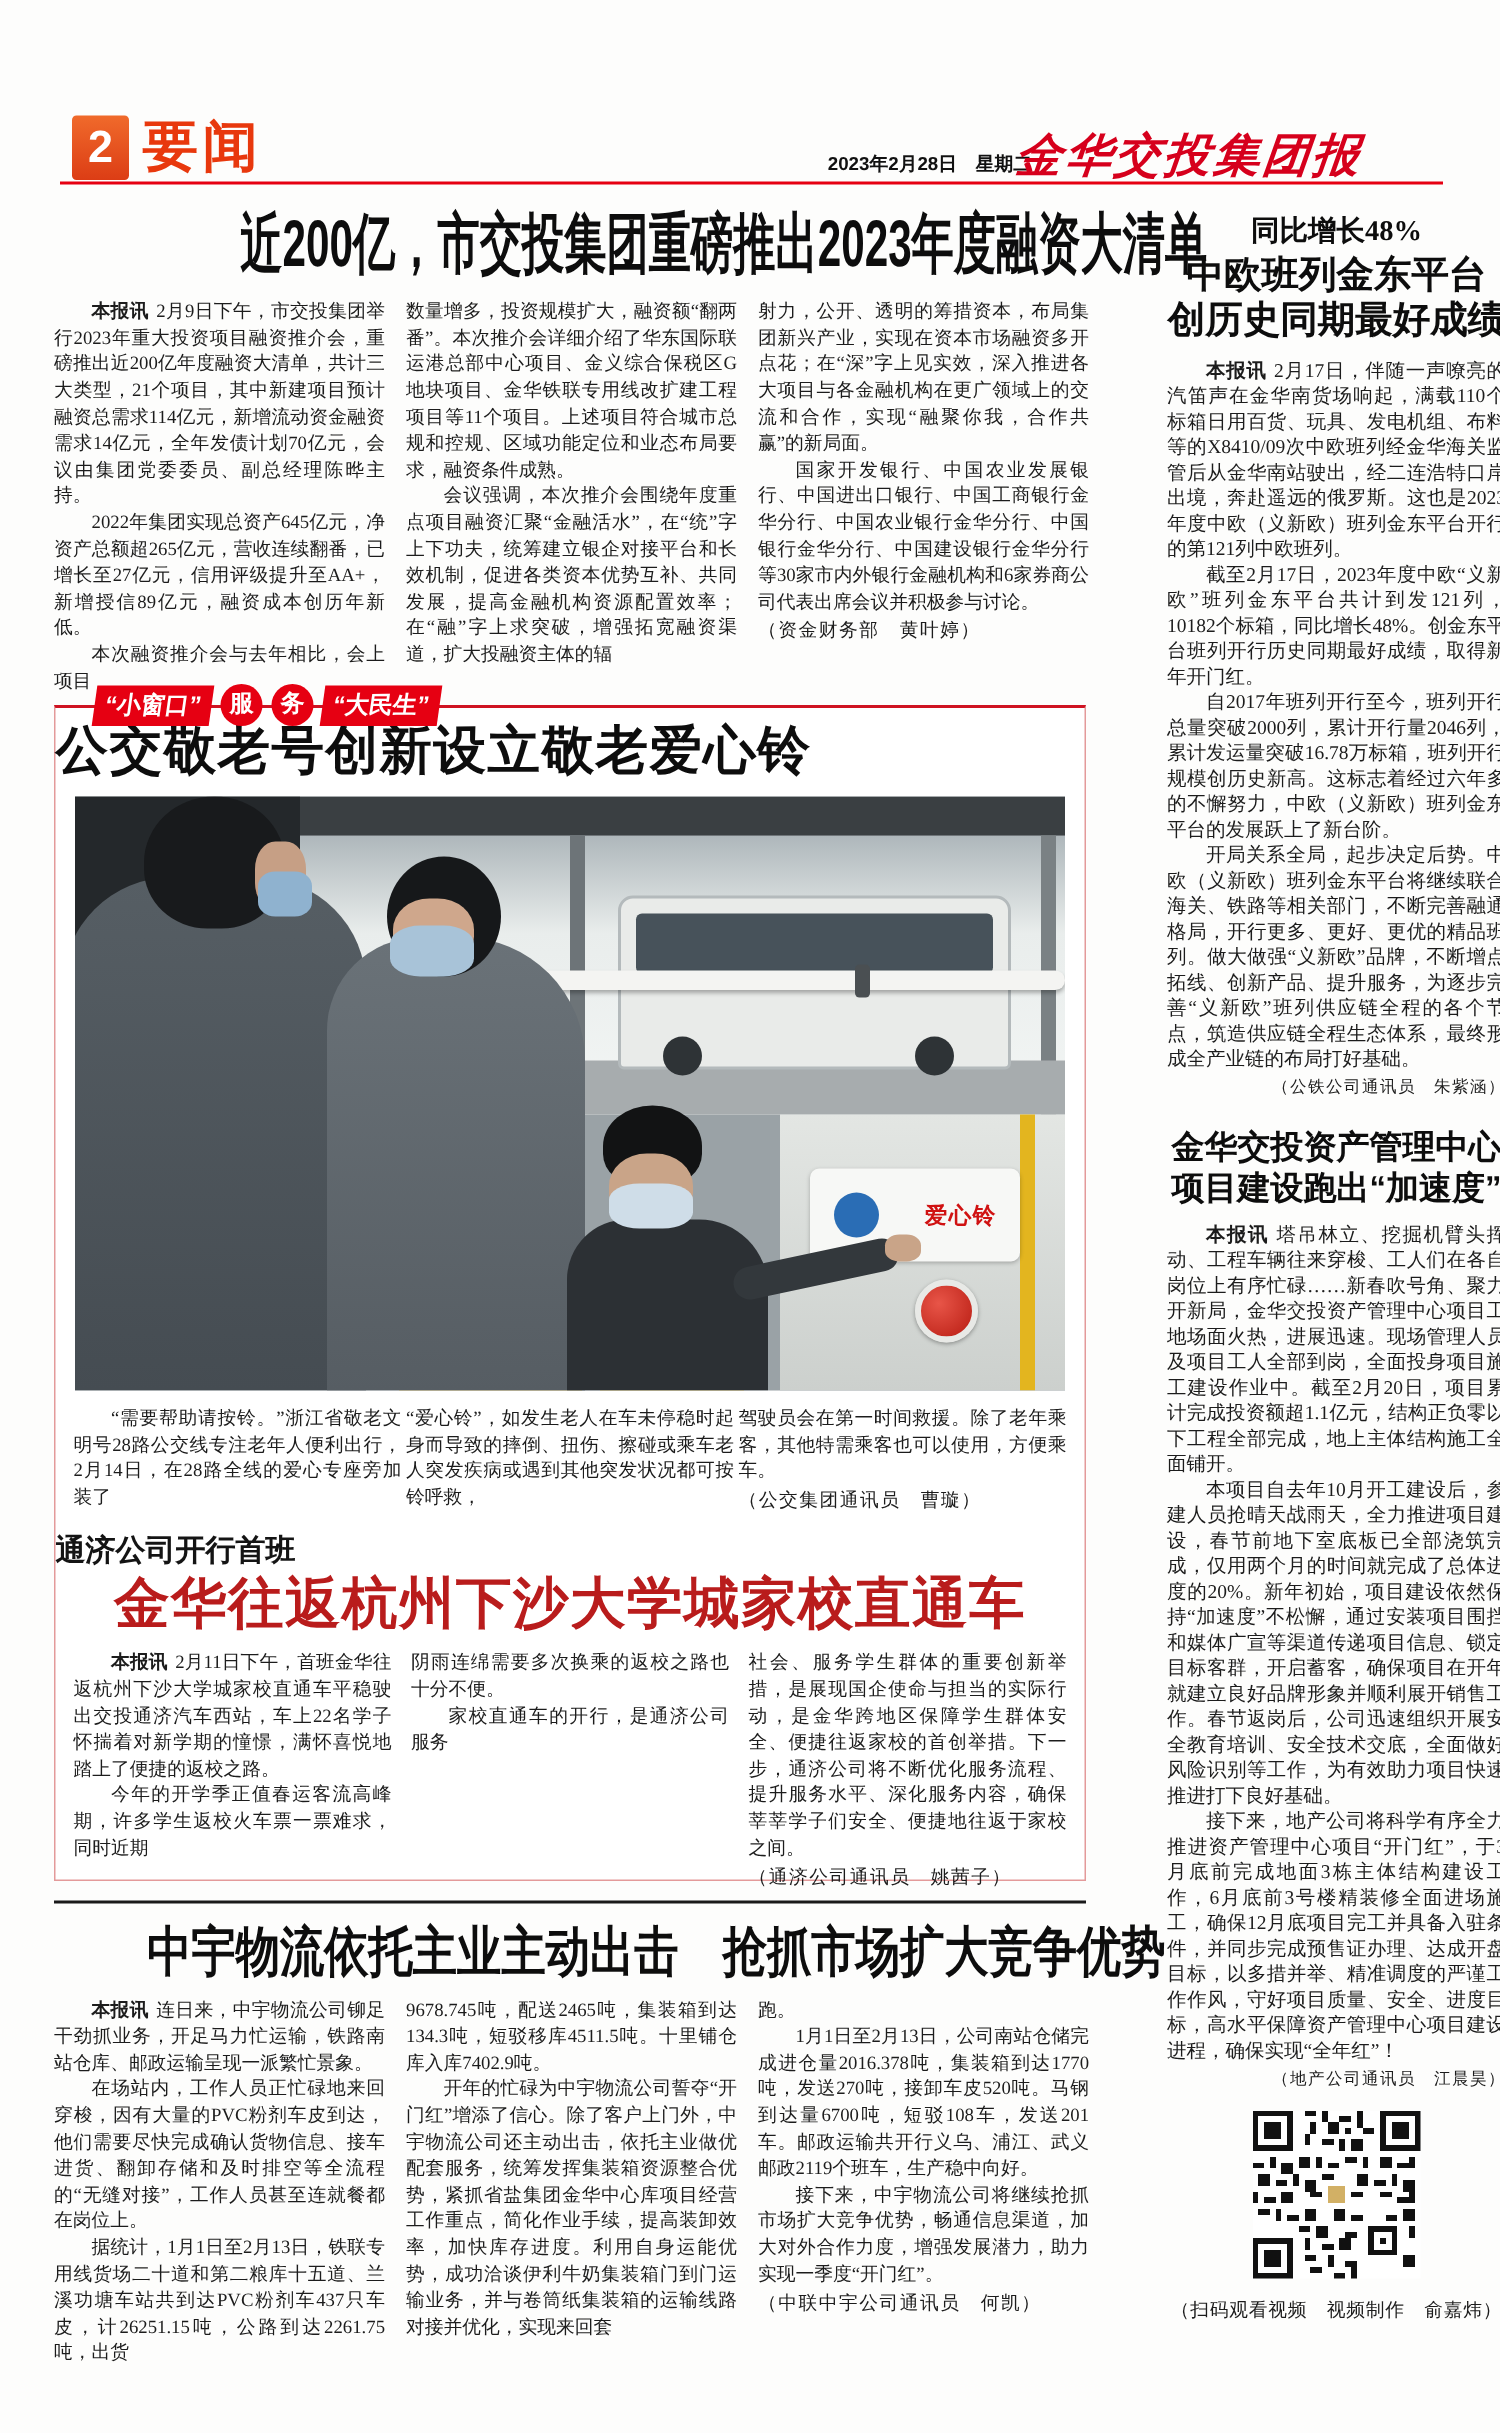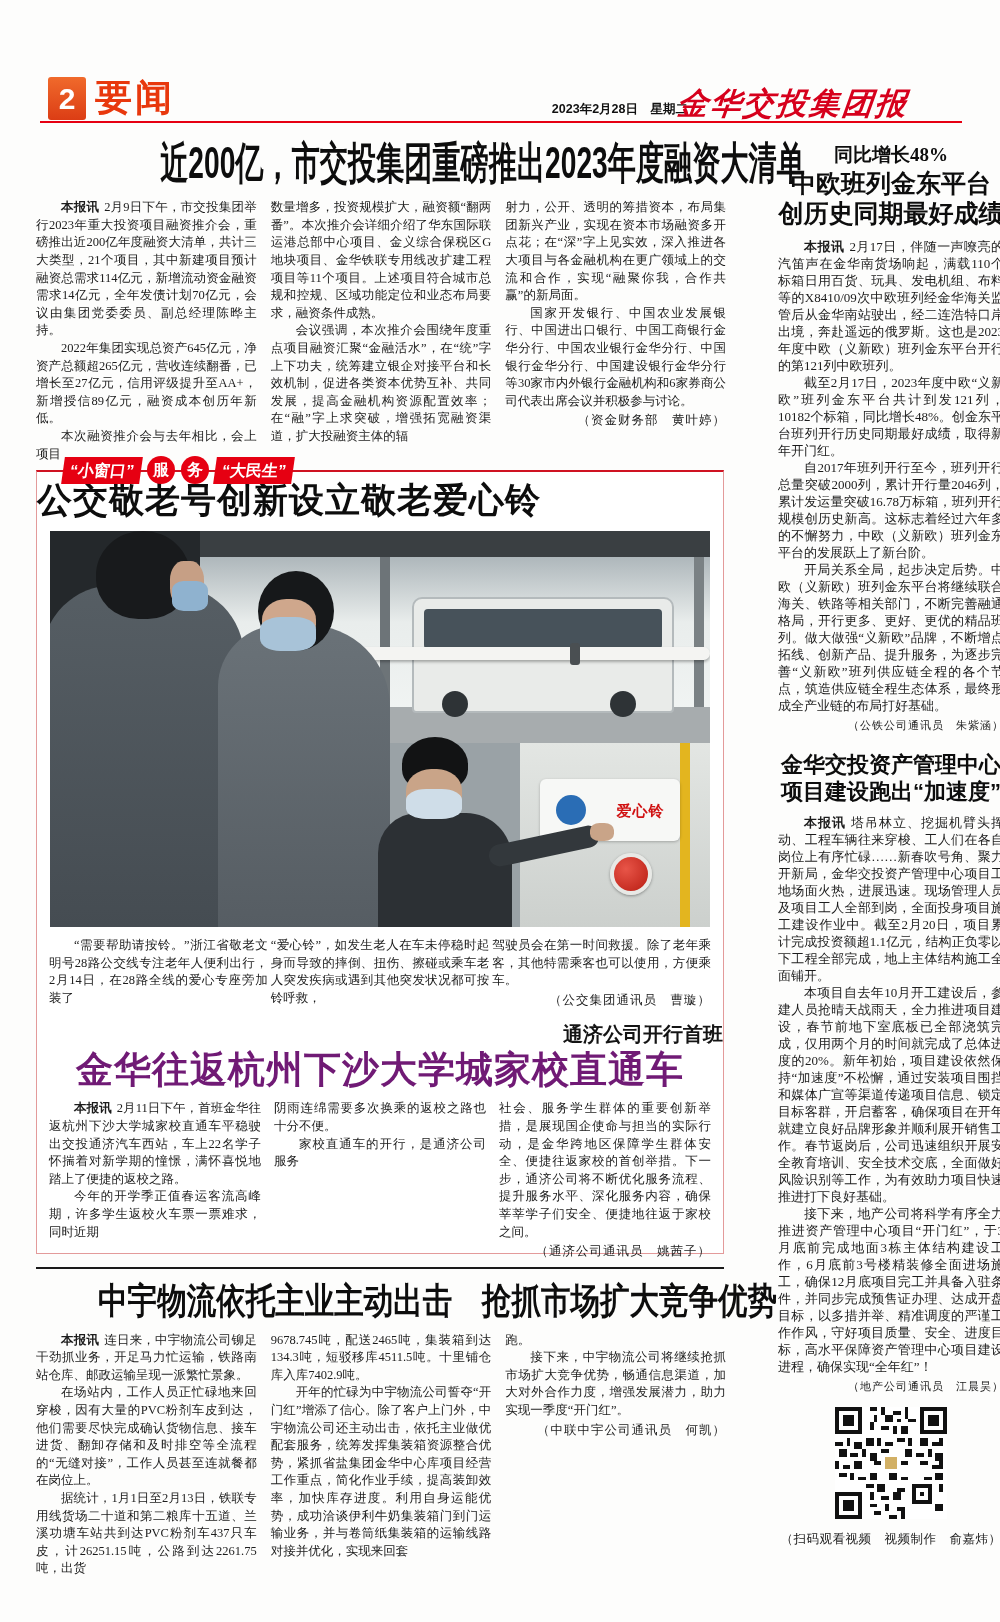--- a/index.html
+++ b/index.html
@@ -5,21 +5,21 @@
   html,body{margin:0;padding:0;}
   body{
     width:1000px;height:1622px;background:#fdfdfc;position:relative;overflow:hidden;
     font-family:"Liberation Serif","DejaVu Serif",serif;color:#1c1c1c;
     -webkit-font-smoothing:antialiased;
   }
   p{margin:0;}
   .np{text-indent:2em;}
   .cp{text-indent:0;}
   .lede{font-family:"Liberation Sans","DejaVu Sans",sans-serif;font-weight:700;margin-right:5px;}
-  .byline{text-align:right;text-indent:0;letter-spacing:1px;margin-top:2px;}
+  .byline{text-align:left;text-indent:0;letter-spacing:1px;margin-top:2px;}
 
   
   .pn-box{position:absolute;left:48px;top:77px;width:38px;height:43px;border-radius:3px;
     background:linear-gradient(180deg,#f06a2b 0%,#dc3d15 100%);color:#fff;text-align:center;
     font:700 30px/43px "Liberation Sans","DejaVu Sans",sans-serif;}
   .section-title{position:absolute;left:95px;top:79px;color:#e8380d;
     font:900 37px/1 "Liberation Sans","DejaVu Sans",sans-serif;letter-spacing:3px;}
   .dateline{position:absolute;right:312px;top:101px;font-size:12.5px;font-weight:600;color:#111;
     font-family:"Liberation Sans","DejaVu Sans",sans-serif;}
   .masthead{position:absolute;right:92px;top:83px;color:#d6001c;font-weight:700;font-style:italic;
@@ -53,22 +53,22 @@
   .badge-rect{background:#e60012;color:#fff;padding:0 7px;transform:skewX(-8deg);
     font:700 16px/27px "Liberation Sans","DejaVu Sans",sans-serif;}
   .badge-circle{width:28px;height:28px;border-radius:50%;background:#e60012;color:#fff;text-align:center;
     font:700 16px/28px "Liberation Sans","DejaVu Sans",sans-serif;}
   .svc-headline{margin-top:8px;text-align:left;font-weight:800;font-size:35px;line-height:42px;
     letter-spacing:1px;color:#0d0d0d;}
   .photo{position:relative;width:660px;height:396px;margin:9px auto 0;overflow:hidden;background:#9aa2a6;}
   .photo div{position:absolute;}
   .caption{display:flex;gap:3px;margin:10px 12px 0;}
   .cap-col{flex:1;font-size:12.5px;line-height:17.6px;text-align:justify;}
-  .tj-kicker{margin-top:13px;text-align:right;font:600 20px/24px "Liberation Sans","DejaVu Sans",sans-serif;color:#141414;}
-  .tj-headline{margin-top:3px;text-align:center;font-weight:800;font-size:37px;line-height:42px;letter-spacing:1px;color:#701a75;}
+  .tj-kicker{margin-top:13px;text-align:left;font:600 20px/24px "Liberation Sans","DejaVu Sans",sans-serif;color:#141414;}
+  .tj-headline{margin-top:3px;text-align:center;font-weight:800;font-size:37px;line-height:42px;letter-spacing:1px;color:#b91c1c;}
   .tj-cols{display:flex;gap:13px;margin:9px 12px 0;}
 
   
   .black-rule{position:absolute;left:36px;top:1267px;width:688px;height:2px;background:#1a1a1a;}
   .zhongyu{position:absolute;left:36px;top:1281px;width:690px;}
   .zhongyu h2{margin:0;text-align:center;white-space:nowrap;color:#0d0d0d;
     font:900 36px/1.1 "Liberation Sans","DejaVu Sans",sans-serif;transform:scaleX(.82);transform-origin:center;}
   .zy-cols{display:flex;gap:14px;margin-top:11px;}
 
   
@@ -342,17 +342,18 @@
       <p class="np"><b class="lede">本报讯</b><span>连日来，中宇物流公司铆足干劲抓业务，开足马力忙运输，铁路南站仓库、邮政运输呈现一派繁忙景象。</span></p>
       <p class="np">在场站内，工作人员正忙碌地来回穿梭，因有大量的PVC粉剂车皮到达，他们需要尽快完成确认货物信息、接车进货、翻卸存储和及时排空等全流程的“无缝对接”，工作人员甚至连就餐都在岗位上。</p>
       <p class="np">据统计，1月1日至2月13日，铁联专用线货场二十道和第二粮库十五道、兰溪功塘车站共到达PVC粉剂车437只车皮，计26251.15吨，公路到达2261.75吨，出货</p>
     </div>
     <div class="col">
       <p class="cp">9678.745吨，配送2465吨，集装箱到达134.3吨，短驳移库4511.5吨。十里铺仓库入库7402.9吨。</p>
       <p class="np">开年的忙碌为中宇物流公司誓夺“开门红”增添了信心。除了客户上门外，中宇物流公司还主动出击，依托主业做优配套服务，统筹发挥集装箱资源整合优势，紧抓省盐集团金华中心库项目经营工作重点，简化作业手续，提高装卸效率，加快库存进度。利用自身运能优势，成功洽谈伊利牛奶集装箱门到门运输业务，并与卷筒纸集装箱的运输线路对接并优化，实现来回套</p>
     </div>
     <div class="col">
       <p class="cp">跑。</p>
+      <p class="np">1月1日至2月13日，公司南站仓储完成进仓量2016.378吨，集装箱到达1770吨，发送270吨，接卸车皮520吨。马钢到达量6700吨，短驳108车，发送201车。邮政运输共开行义乌、浦江、武义邮政2119个班车，生产稳中向好。</p>
       <p class="np">接下来，中宇物流公司将继续抢抓市场扩大竞争优势，畅通信息渠道，加大对外合作力度，增强发展潜力，助力实现一季度“开门红”。</p>
       <p class="byline">（中联中宇公司通讯员　何凯）</p>
     </div>
   </div>
 </section>
 
 </body></html>

